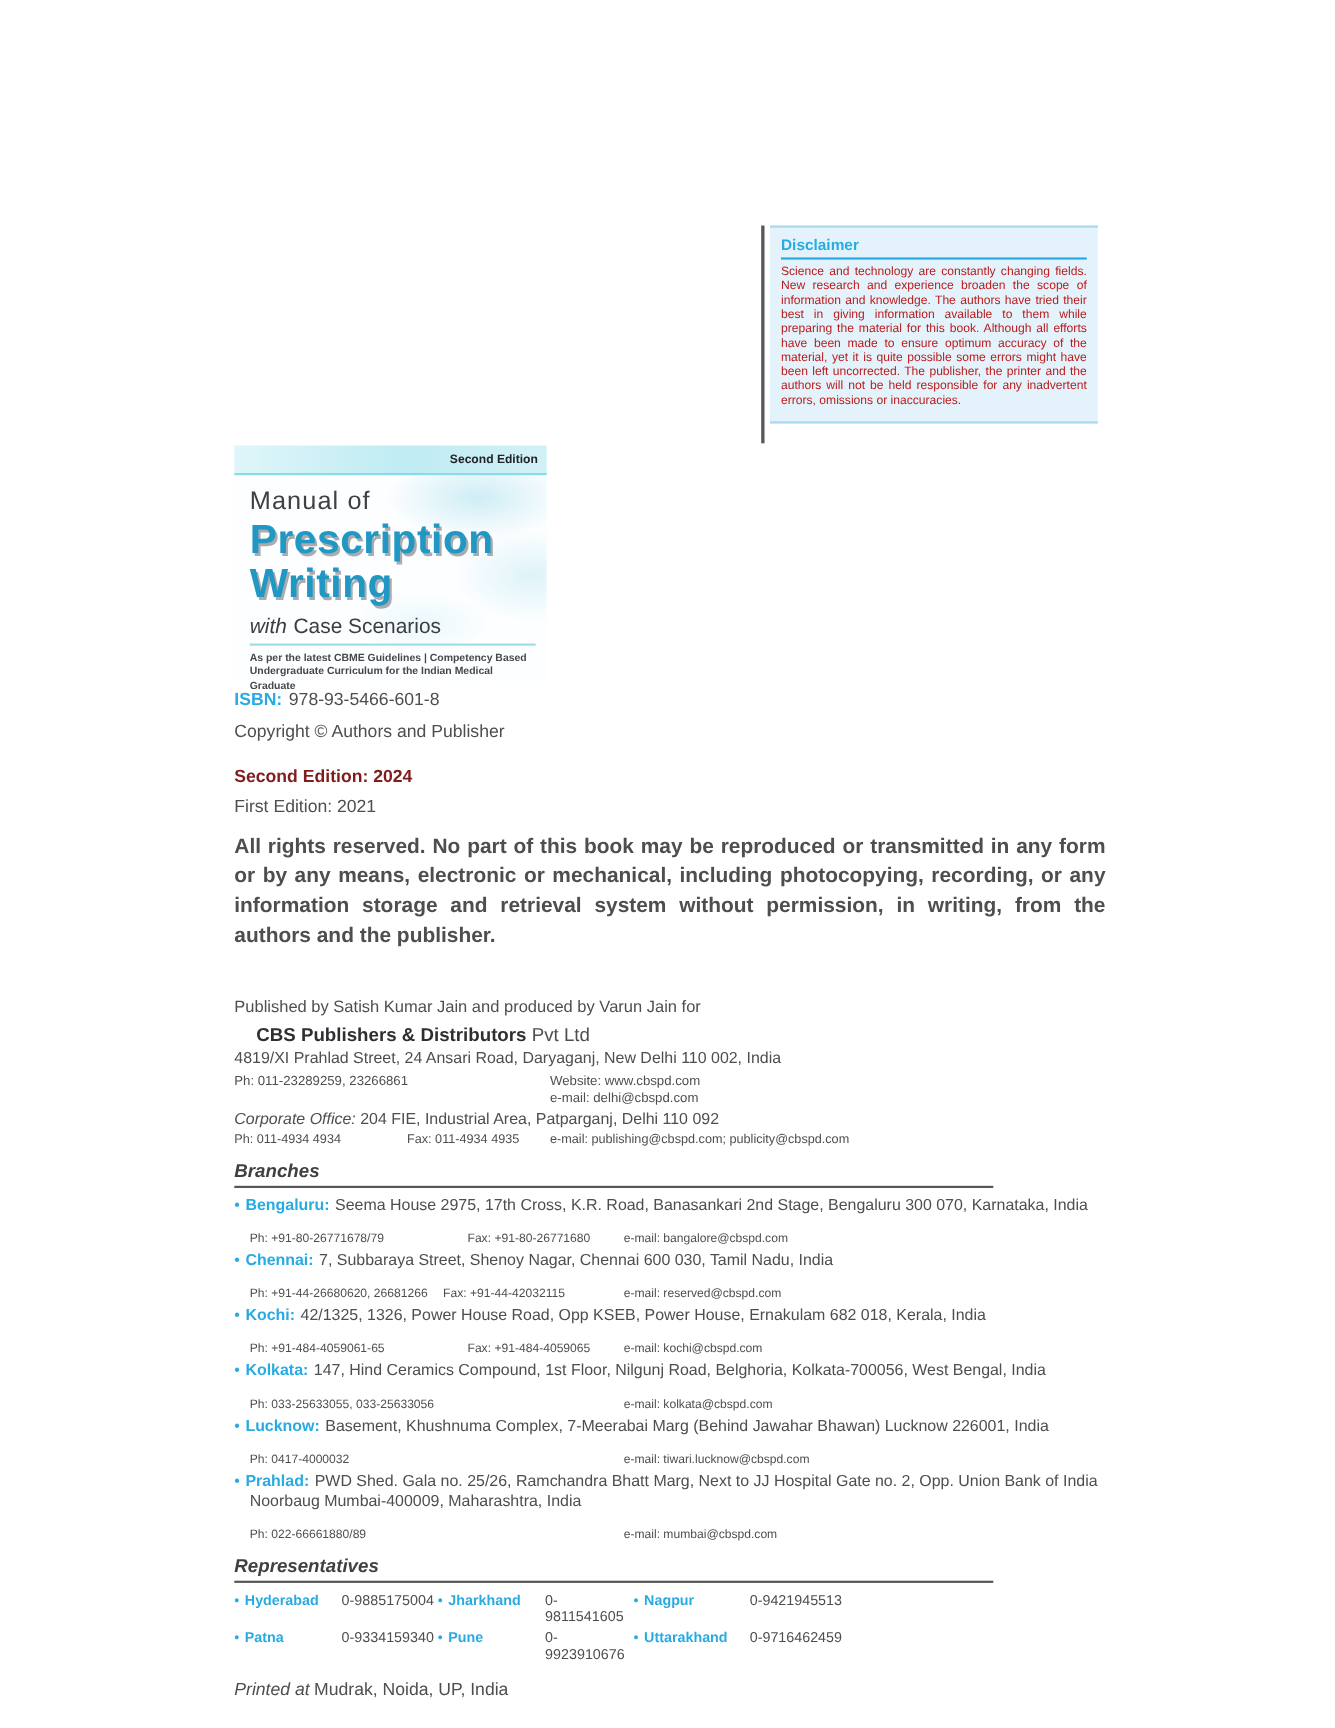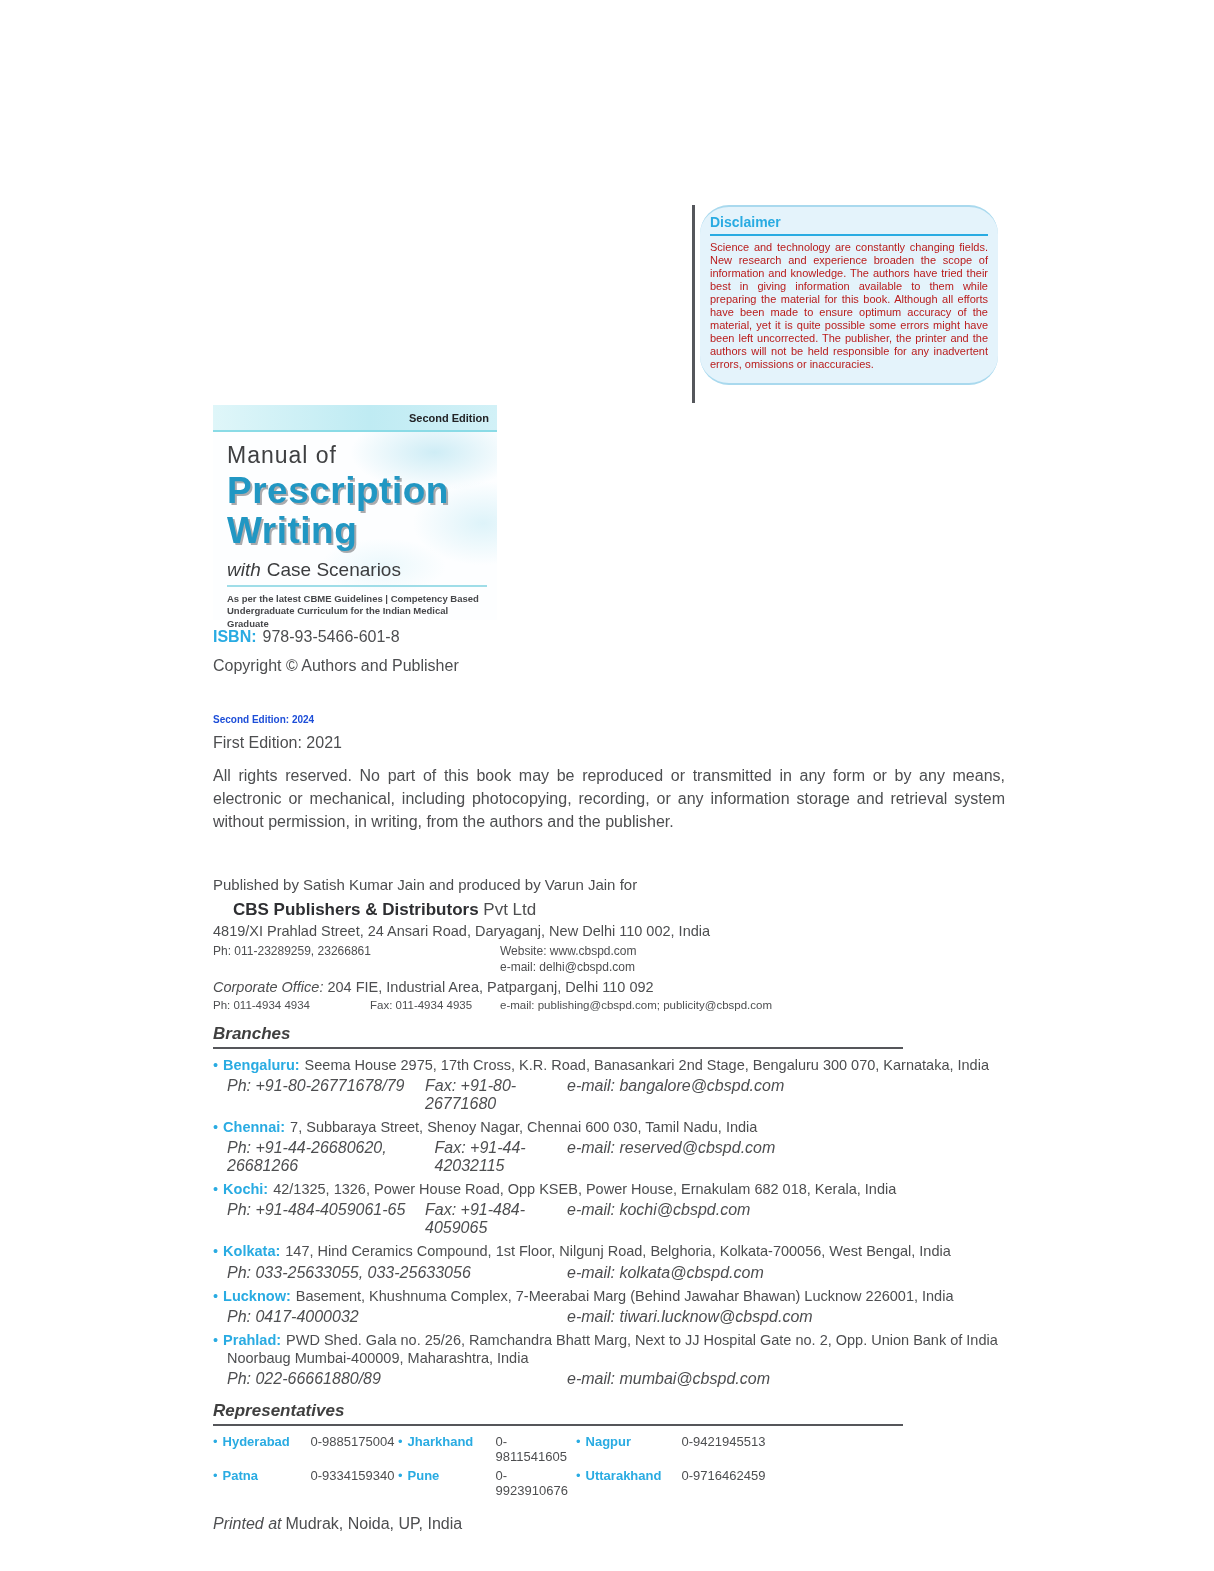--- a/index.html
+++ b/index.html
@@ -14,21 +14,20 @@
 
   
   .disclaimer-wrap { position:absolute; left:692px; top:205px; width:308px; }
   .disclaimer-vline { position:absolute; left:0; top:0; width:3px; height:198px; background:#55575c; }
   .disclaimer-box {
     margin-left:8px; width:298px;
     background:#e4f3fb;
     border-top:2px solid #a9d9ee;
     border-bottom:2px solid #a9d9ee;
     padding:7px 10px 12px 10px;
-    border-radius:29px;
   }
   .disclaimer-title { color:#29abe2; font-weight:bold; font-size:14px; padding-bottom:4px; border-bottom:2px solid #29abe2; margin-bottom:5px; }
   .disclaimer-body { font-size:11px; line-height:1.18; text-align:justify; color:#b91c1c; }
 
   
   .cover {
     position:absolute; left:213px; top:405px; width:284px; height:215px;
     background:
       radial-gradient(ellipse 120px 55px at 78% 22%, rgba(120,205,228,.35), transparent 70%),
       radial-gradient(ellipse 100px 60px at 95% 55%, rgba(140,215,235,.28), transparent 70%),
@@ -47,41 +46,41 @@
   .cover-title { font-size:37px; font-weight:bold; color:#2197c3; line-height:1.08; letter-spacing:0.5px; text-shadow:2px 2px 0 rgba(70,70,75,.45); }
   .cover-subtitle { margin-top:8px; font-size:19px; color:#3c3d3f; padding-bottom:4px; border-bottom:2px solid #9fdde8; margin-right:2px; }
   .cover-subtitle .it { font-style:italic; margin-right:6px; }
   .cover-tagline { margin-top:6px; font-size:9.5px; font-weight:bold; color:#46474a; line-height:1.3; }
 
   
   .main { position:absolute; left:213px; top:628px; width:792px; }
   .isbn-line { font-size:16px; }
   .isbn-label { color:#29abe2; font-weight:bold; margin-right:6px; }
   .copyright { font-size:16px; margin-top:11px; }
-  .ed2 { font-size:10px; font-weight:bold; color:#1d4ed8; margin-top:39px; }
+  .ed2 { font-size:16px; font-weight:bold; color:#7f1d1d; margin-top:23px; }
   .ed1 { font-size:16px; margin-top:9px; }
-  .rights { font-size:16px; margin-top:13px; line-height:1.43; text-align:justify; }
+  .rights { font-size:19px; margin-top:13px; line-height:1.43; text-align:justify;font-weight:bold; }
 
   .published-by { font-size:15px; margin-top:42px; }
   .cbs-line { font-size:17px; margin-top:7px; color:#4d4e50; }
   .cbs-bold { font-weight:bold; color:#2e2f32;margin-left:20px; }
   .pub-address { font-size:14.5px; margin-top:3px; }
   .pub-contact { display:grid; grid-template-columns:287px auto; font-size:12px; margin-top:4px; line-height:1.35; }
   .corporate { font-size:14.5px; margin-top:4px; }
   .corporate .it { font-style:italic; }
   .corp-contact { display:grid; grid-template-columns:157px 130px auto; font-size:11.5px; margin-top:4px; }
 
   .section-heading { font-size:17px; font-weight:bold; font-style:italic; color:#404040; margin-top:13px; padding-bottom:3px; border-bottom:2px solid #55565a; width:690px; }
   .branches-list { margin-top:7px; }
   .branch { margin-bottom:5px; }
   .branch-line1 { font-size:14.5px; line-height:1.25; }
   .bullet { color:#29abe2; margin-right:5px; }
   .branch-name { color:#29abe2; font-weight:bold; margin-right:5px; }
   .branch-line2 { font-size:14.5px; line-height:1.25; margin-left:14px; }
-  .branch-contact { display:flex; font-size:16px; margin-left:14px; margin-top:3px; margin-bottom:4px;font-style:italic; }
+  .branch-contact { display:flex; font-size:11px; margin-left:14px; margin-top:15px; margin-bottom:4px; }
   .bc-left { width:340px; display:flex; flex:none; }
   .bc-ph-fixed { width:198px; flex:none; }
   .bc-gap { margin-right:14px; }
 
   .reps-grid { display:grid; grid-template-columns:185px 178px auto; row-gap:4px; margin-top:8px; font-size:13px; }
   .rep-cell { display:flex; }
   .rep-name { color:#29abe2; font-weight:bold; width:88px; flex:none; }
   .rep-name-wide { width:96px; }
   .printed-at { font-size:16px; margin-top:17px; }
   .printed-at .it { font-style:italic; margin-right:4px; }

